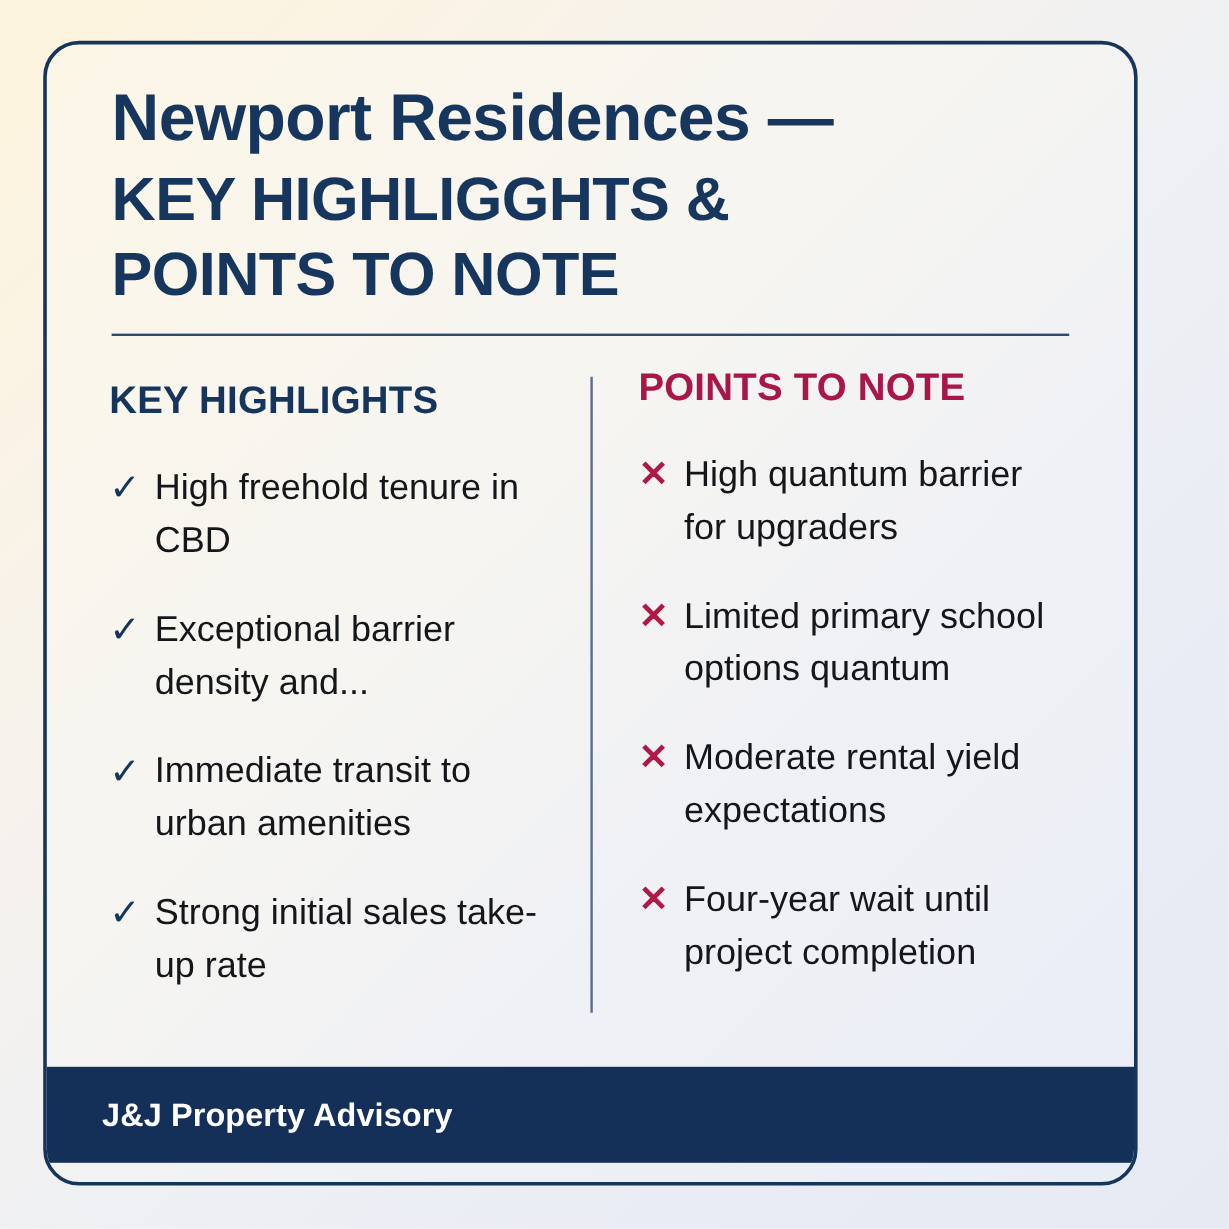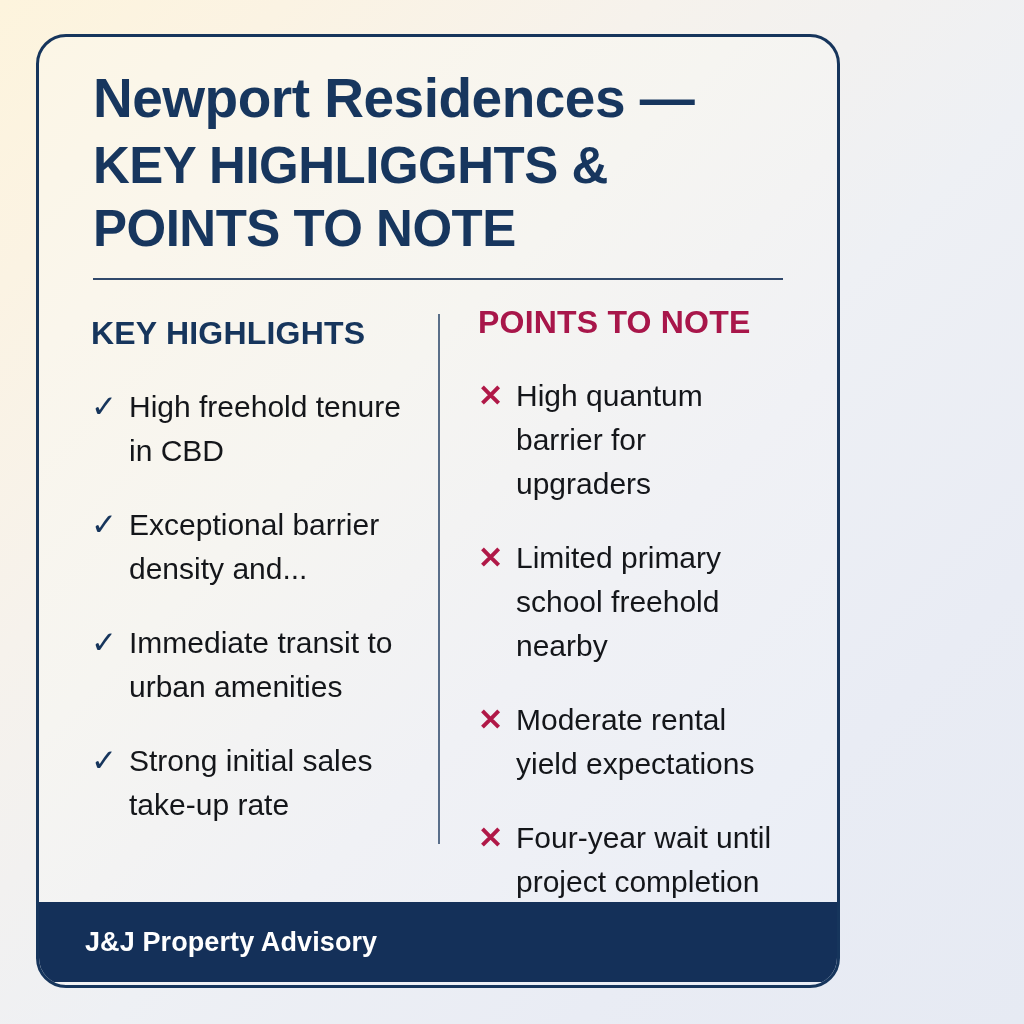--- a/index.html
+++ b/index.html
@@ -19,21 +19,21 @@
         #f6f2ec 32%,
         #eef0f4 55%,
         #e9ecf4 78%,
         #e6eaf3 100%);
   }
 
   .card {
     position: absolute;
     left: 36px;
     top: 34px;
-    width: 804px;
+    width: 912px;
     height: 954px;
     box-sizing: border-box;
     border: 3px solid #16355c;
     border-radius: 30px;
     overflow: hidden;
     background:
       linear-gradient(135deg,
         #fcf6e6 0%,
         #faf6ec 18%,
         #f6f5f1 40%,
@@ -153,21 +153,21 @@
     font-size: 30px;
     line-height: 44px;
     color: #14161a;
   }
 
   
   .footer {
     position: absolute;
     left: 0;
     right: 0;
-    bottom: 3px;
+    bottom: 16px;
     height: 80px;
     background: #143059;
     display: flex;
     align-items: center;
     padding: 0 46px 0 46px;
     box-sizing: border-box;
     justify-content: space-between;
   }
   .footer-brand {
     color: #ffffff;
@@ -230,21 +230,21 @@
 
       <div class="col col-right">
         <div class="col-heading neg">POINTS TO NOTE</div>
         <ul class="bullet-list">
           <li class="bullet-item">
             <span class="bullet-mark cross">✕</span>
             <span class="bullet-text">High quantum barrier for upgraders</span>
           </li>
           <li class="bullet-item">
             <span class="bullet-mark cross">✕</span>
-            <span class="bullet-text">Limited primary school freehold nearby</span>
+            <span class="bullet-text">Limited primary school options quantum</span>
           </li>
           <li class="bullet-item">
             <span class="bullet-mark cross">✕</span>
             <span class="bullet-text">Moderate rental yield expectations</span>
           </li>
           <li class="bullet-item">
             <span class="bullet-mark cross">✕</span>
             <span class="bullet-text">Four-year wait until project completion</span>
           </li>
         </ul>

